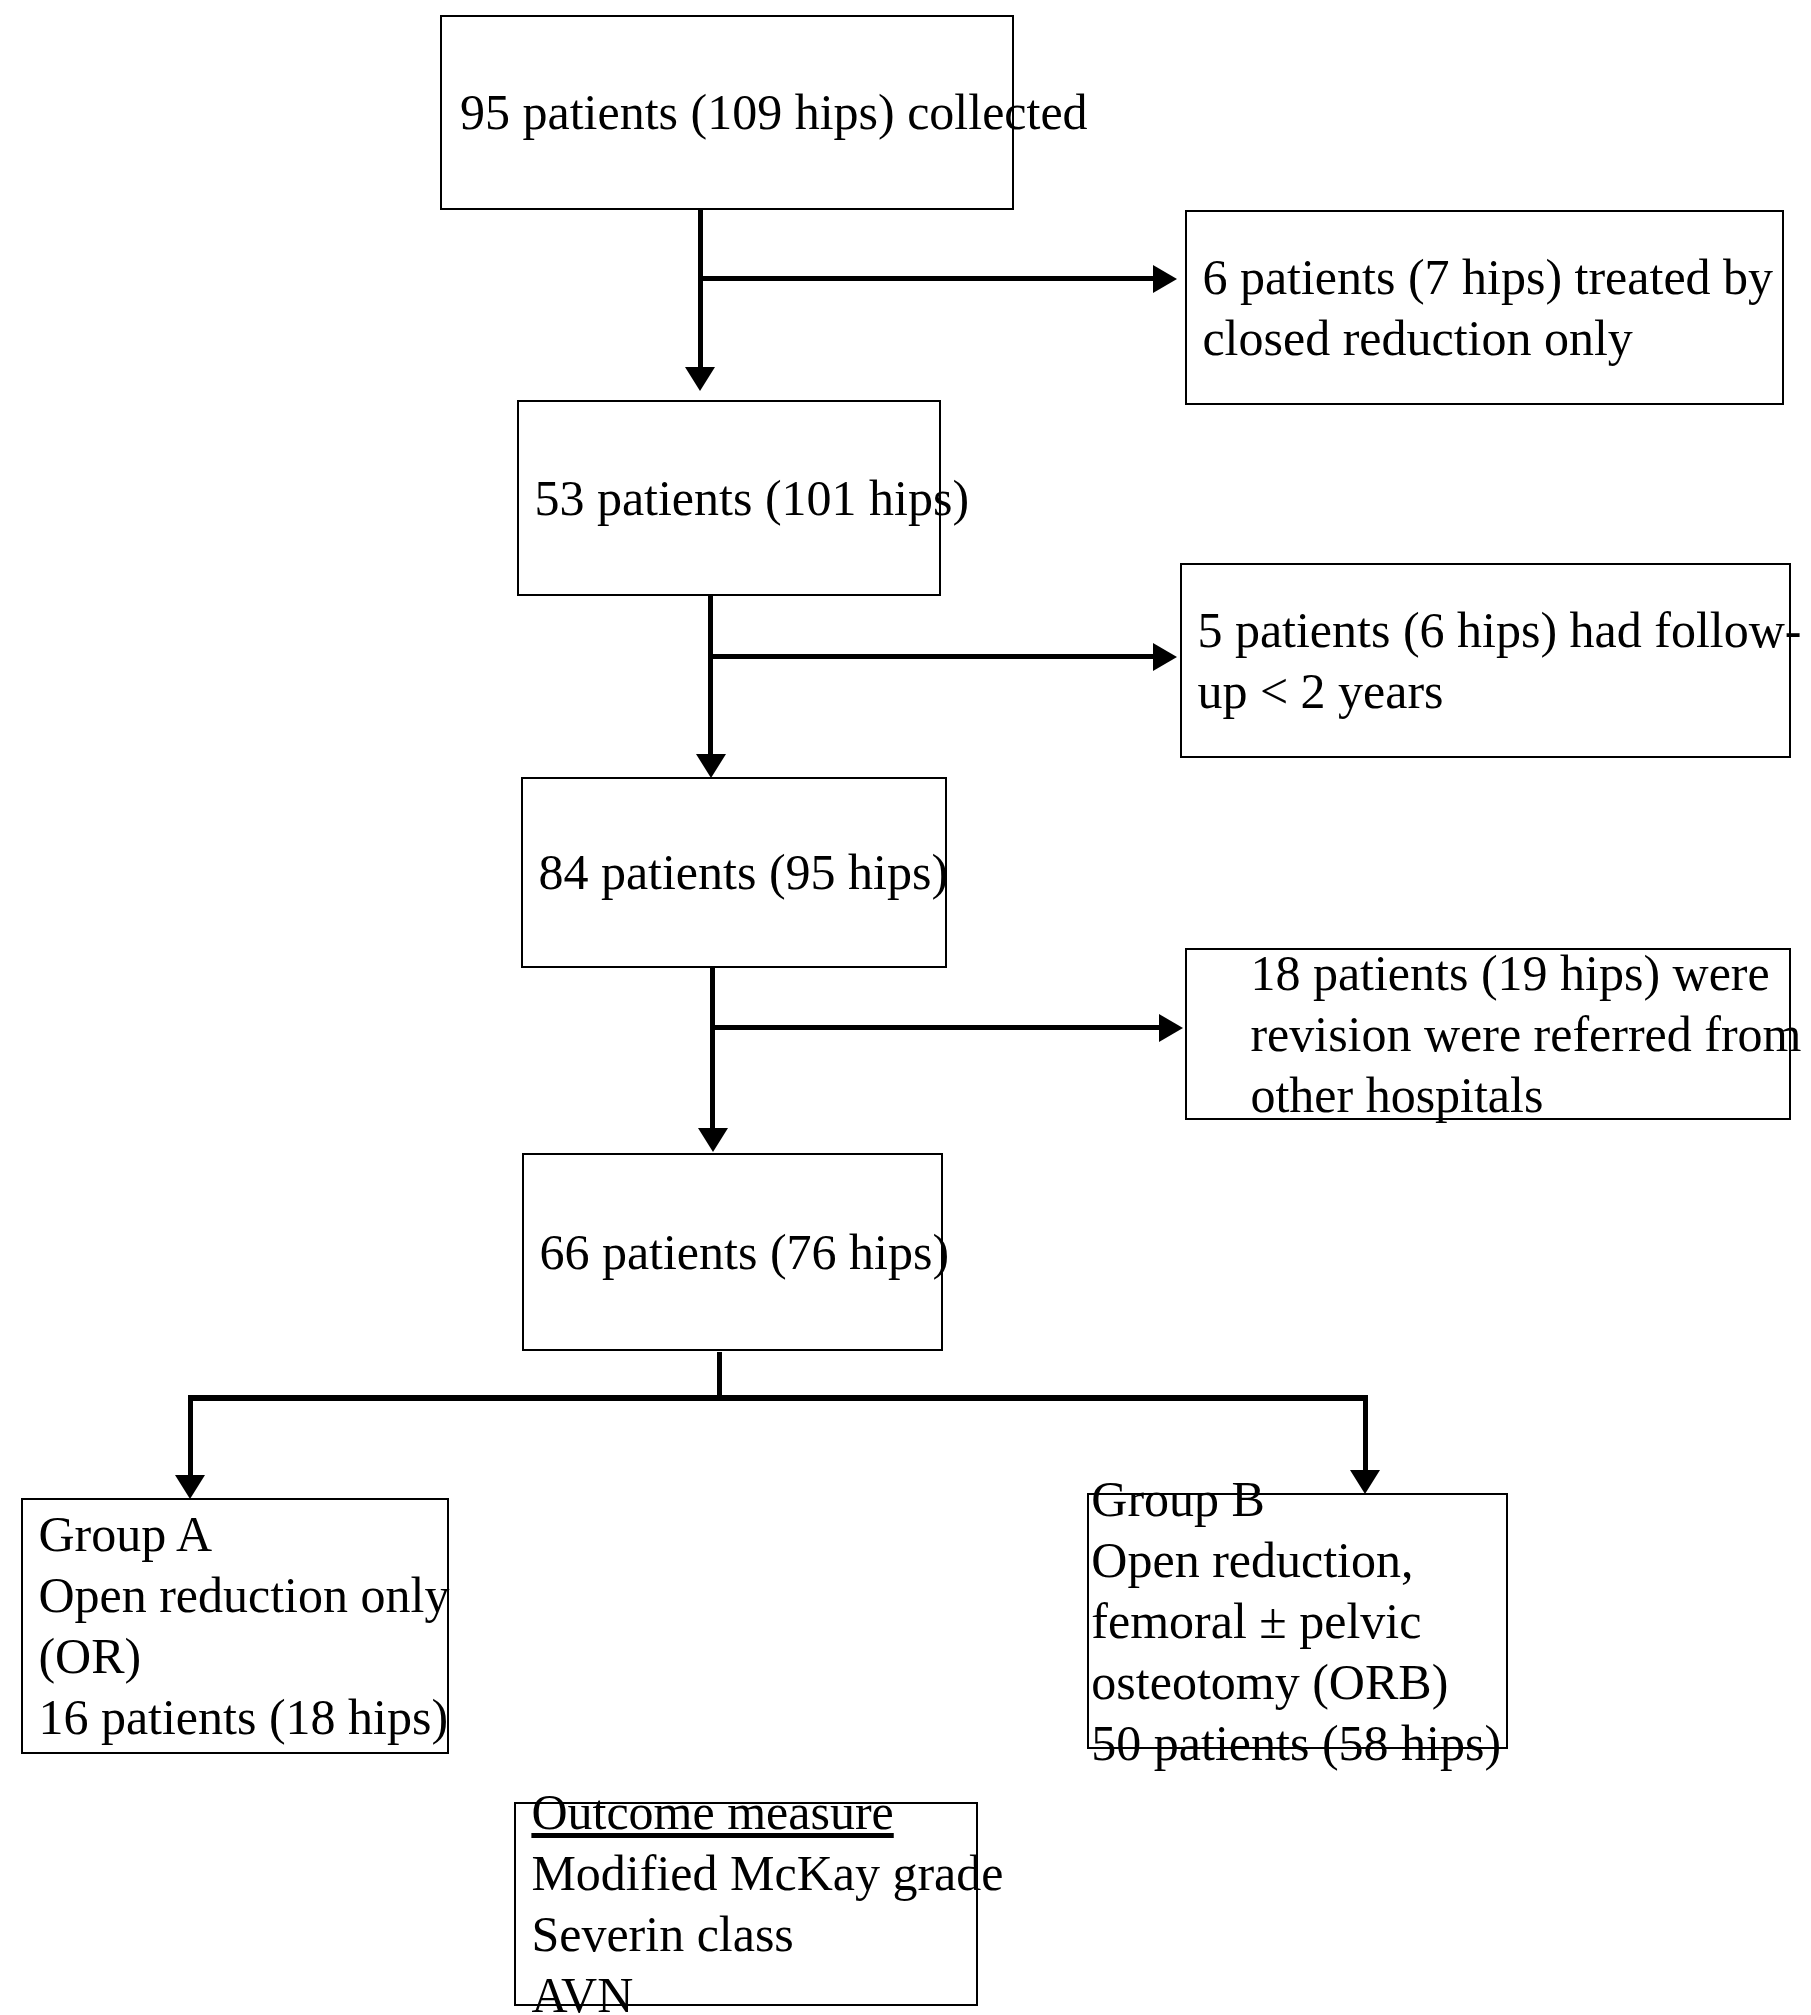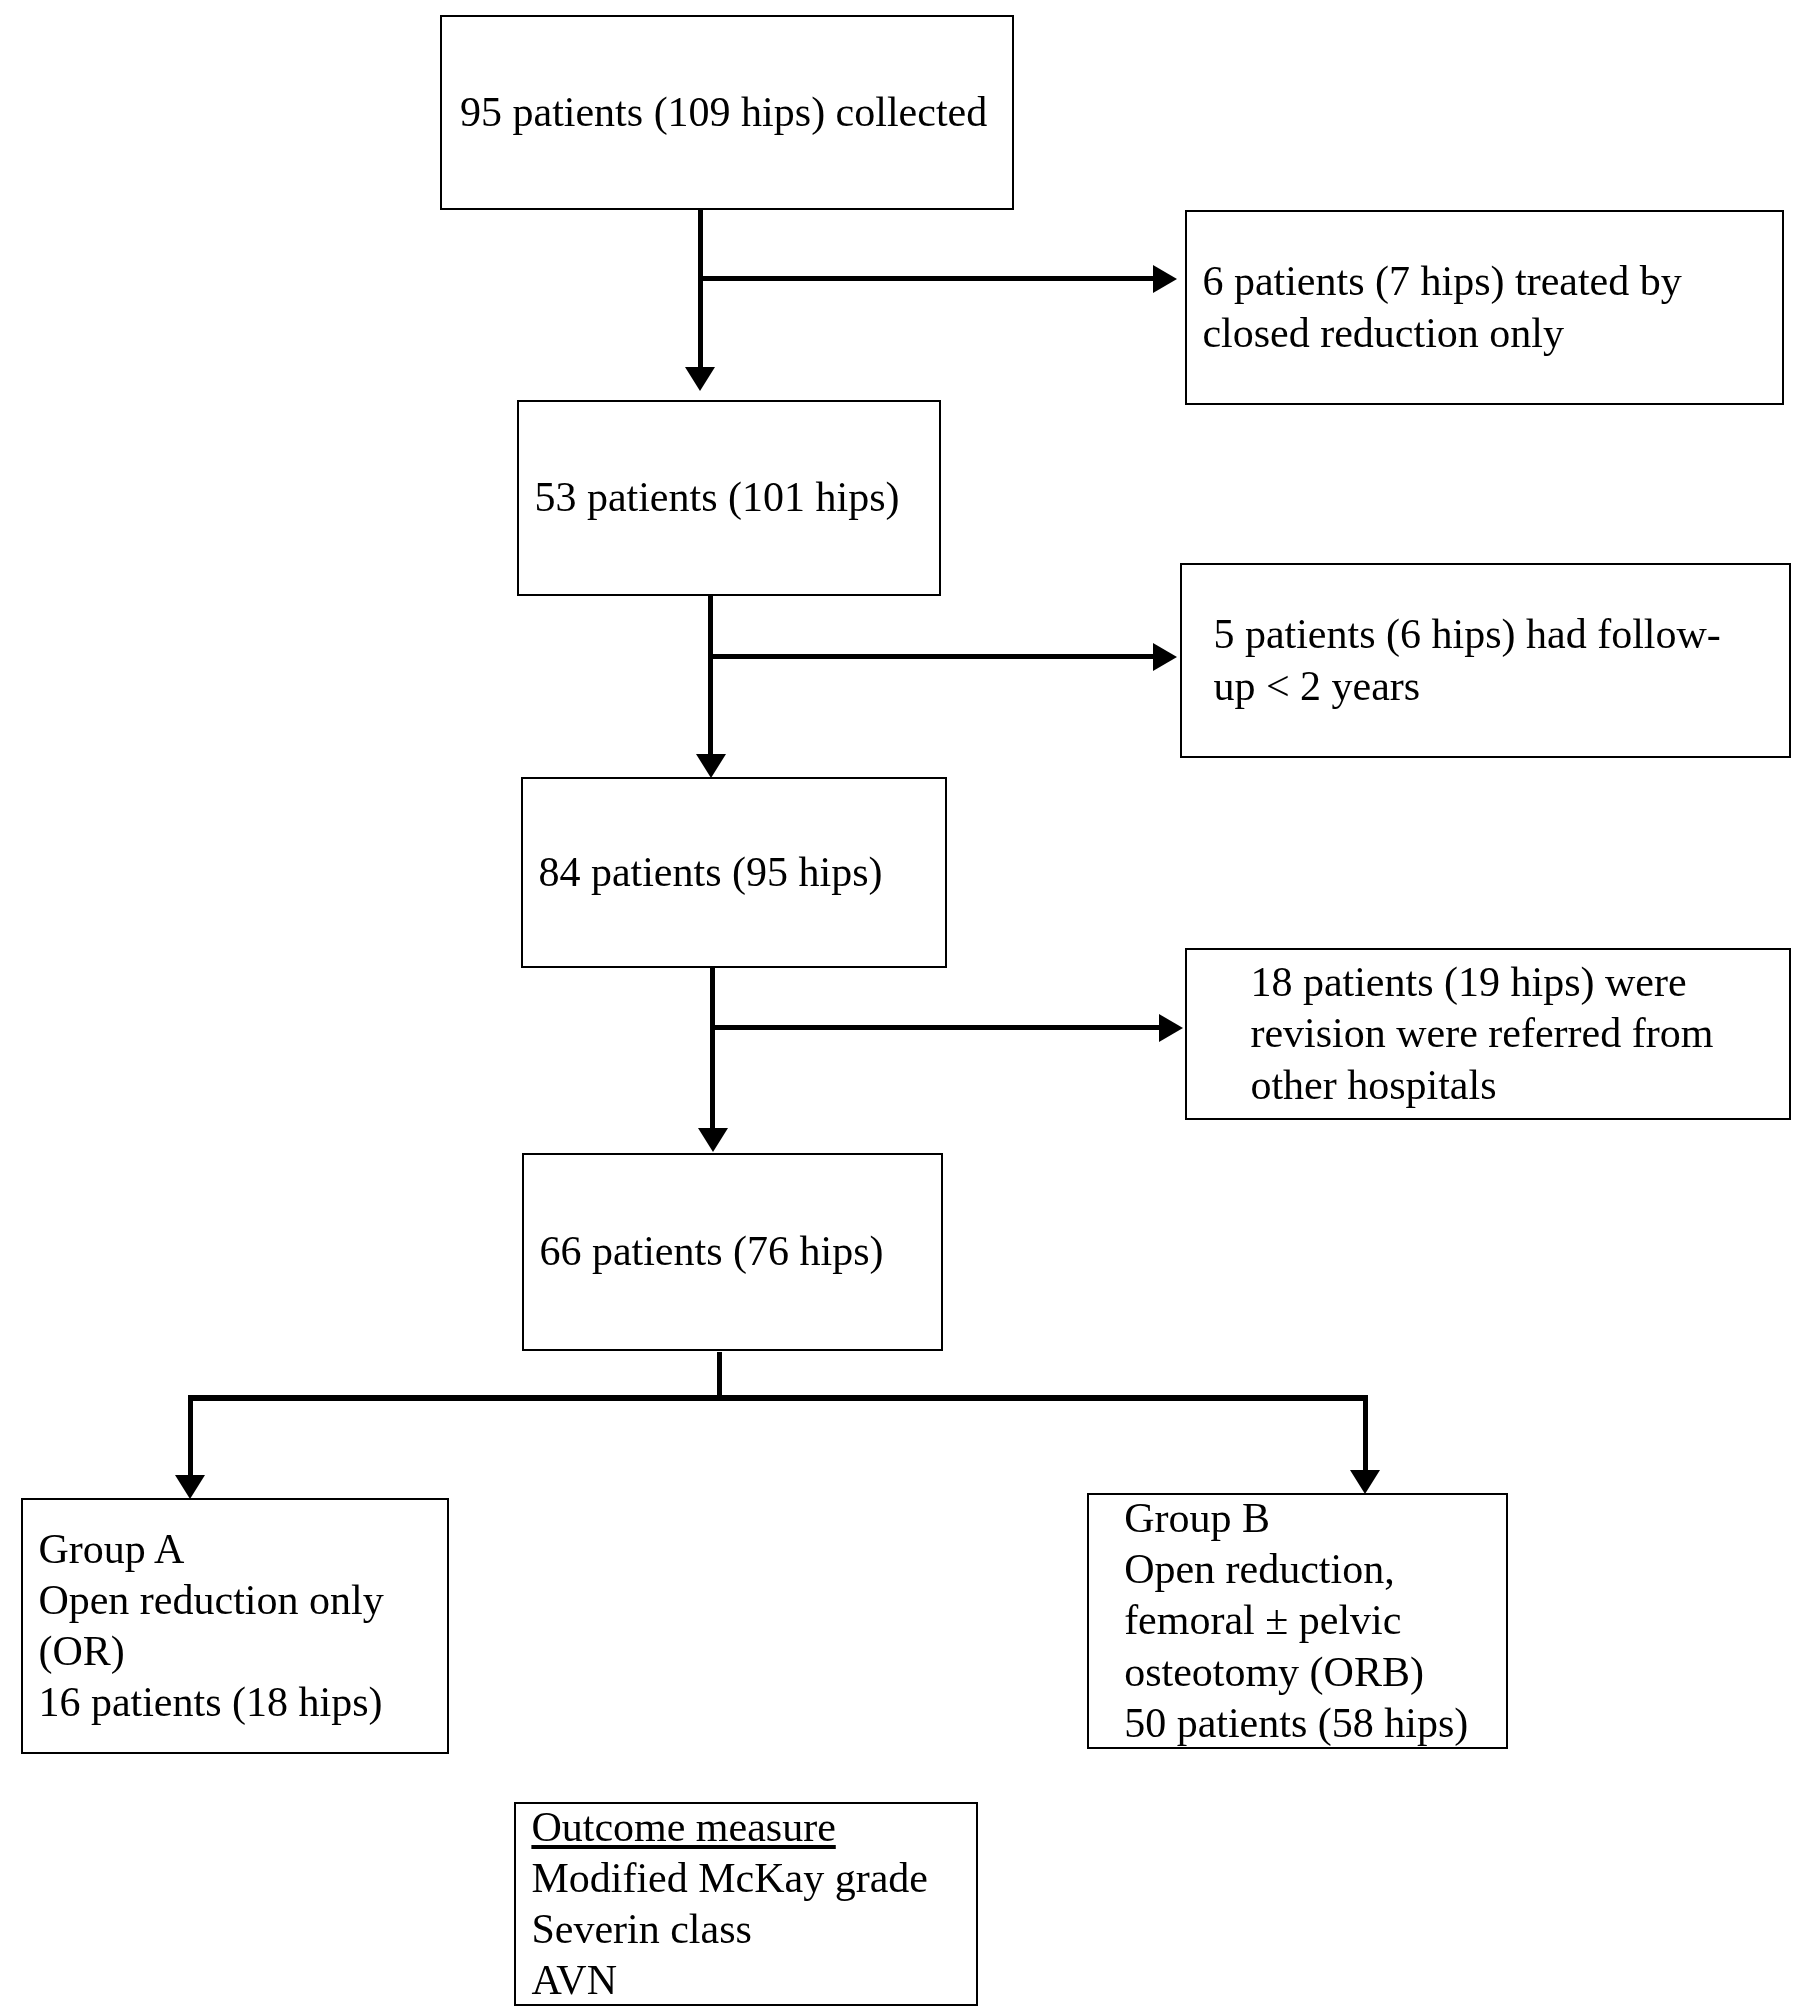--- a/index.html
+++ b/index.html
@@ -22,21 +22,21 @@
     border: 2.8px solid #000000;
     background: #ffffff;
     display: flex;
     flex-direction: column;
     justify-content: center;
   }
   .node .lines {
     padding: 0 18px;
   }
   .node .line {
-    font-size: 42px;
+    font-size: 50px;
     line-height: 1.22;
     white-space: pre;
   }
   .node.leftalign .lines { padding-left: 15.4px; }
   .underlined { text-decoration: underline; text-underline-offset: 4.2px; }
 
   
   .vline {
     position: absolute;
     background: #000000;
@@ -93,21 +93,21 @@
       <div class="line">53 patients (101 hips)</div>
     </div>
   </div>
 
   <div class="vline" style="left:708px; top:596px; width:4.9px; height:161px;"></div>
   <div class="arrow-down" style="left:696px; top:754px;"></div>
 
   <div class="hline" style="left:708px; top:654px; width:449px; height:4.9px;"></div>
   <div class="arrow-right" style="left:1153px; top:643px;"></div>
 
-  <div class="node leftalign" style="left:1180px; top:563px; width:611px; height:195px;padding-left:16px;">
+  <div class="node leftalign" style="left:1180px; top:563px; width:611px; height:195px;">
     <div class="lines">
       <div class="line">5 patients (6 hips) had follow-</div>
       <div class="line">up &lt; 2 years</div>
     </div>
   </div>
 
   <div class="node leftalign" style="left:521px; top:777px; width:426px; height:191px;">
     <div class="lines">
       <div class="line">84 patients (95 hips)</div>
     </div>

